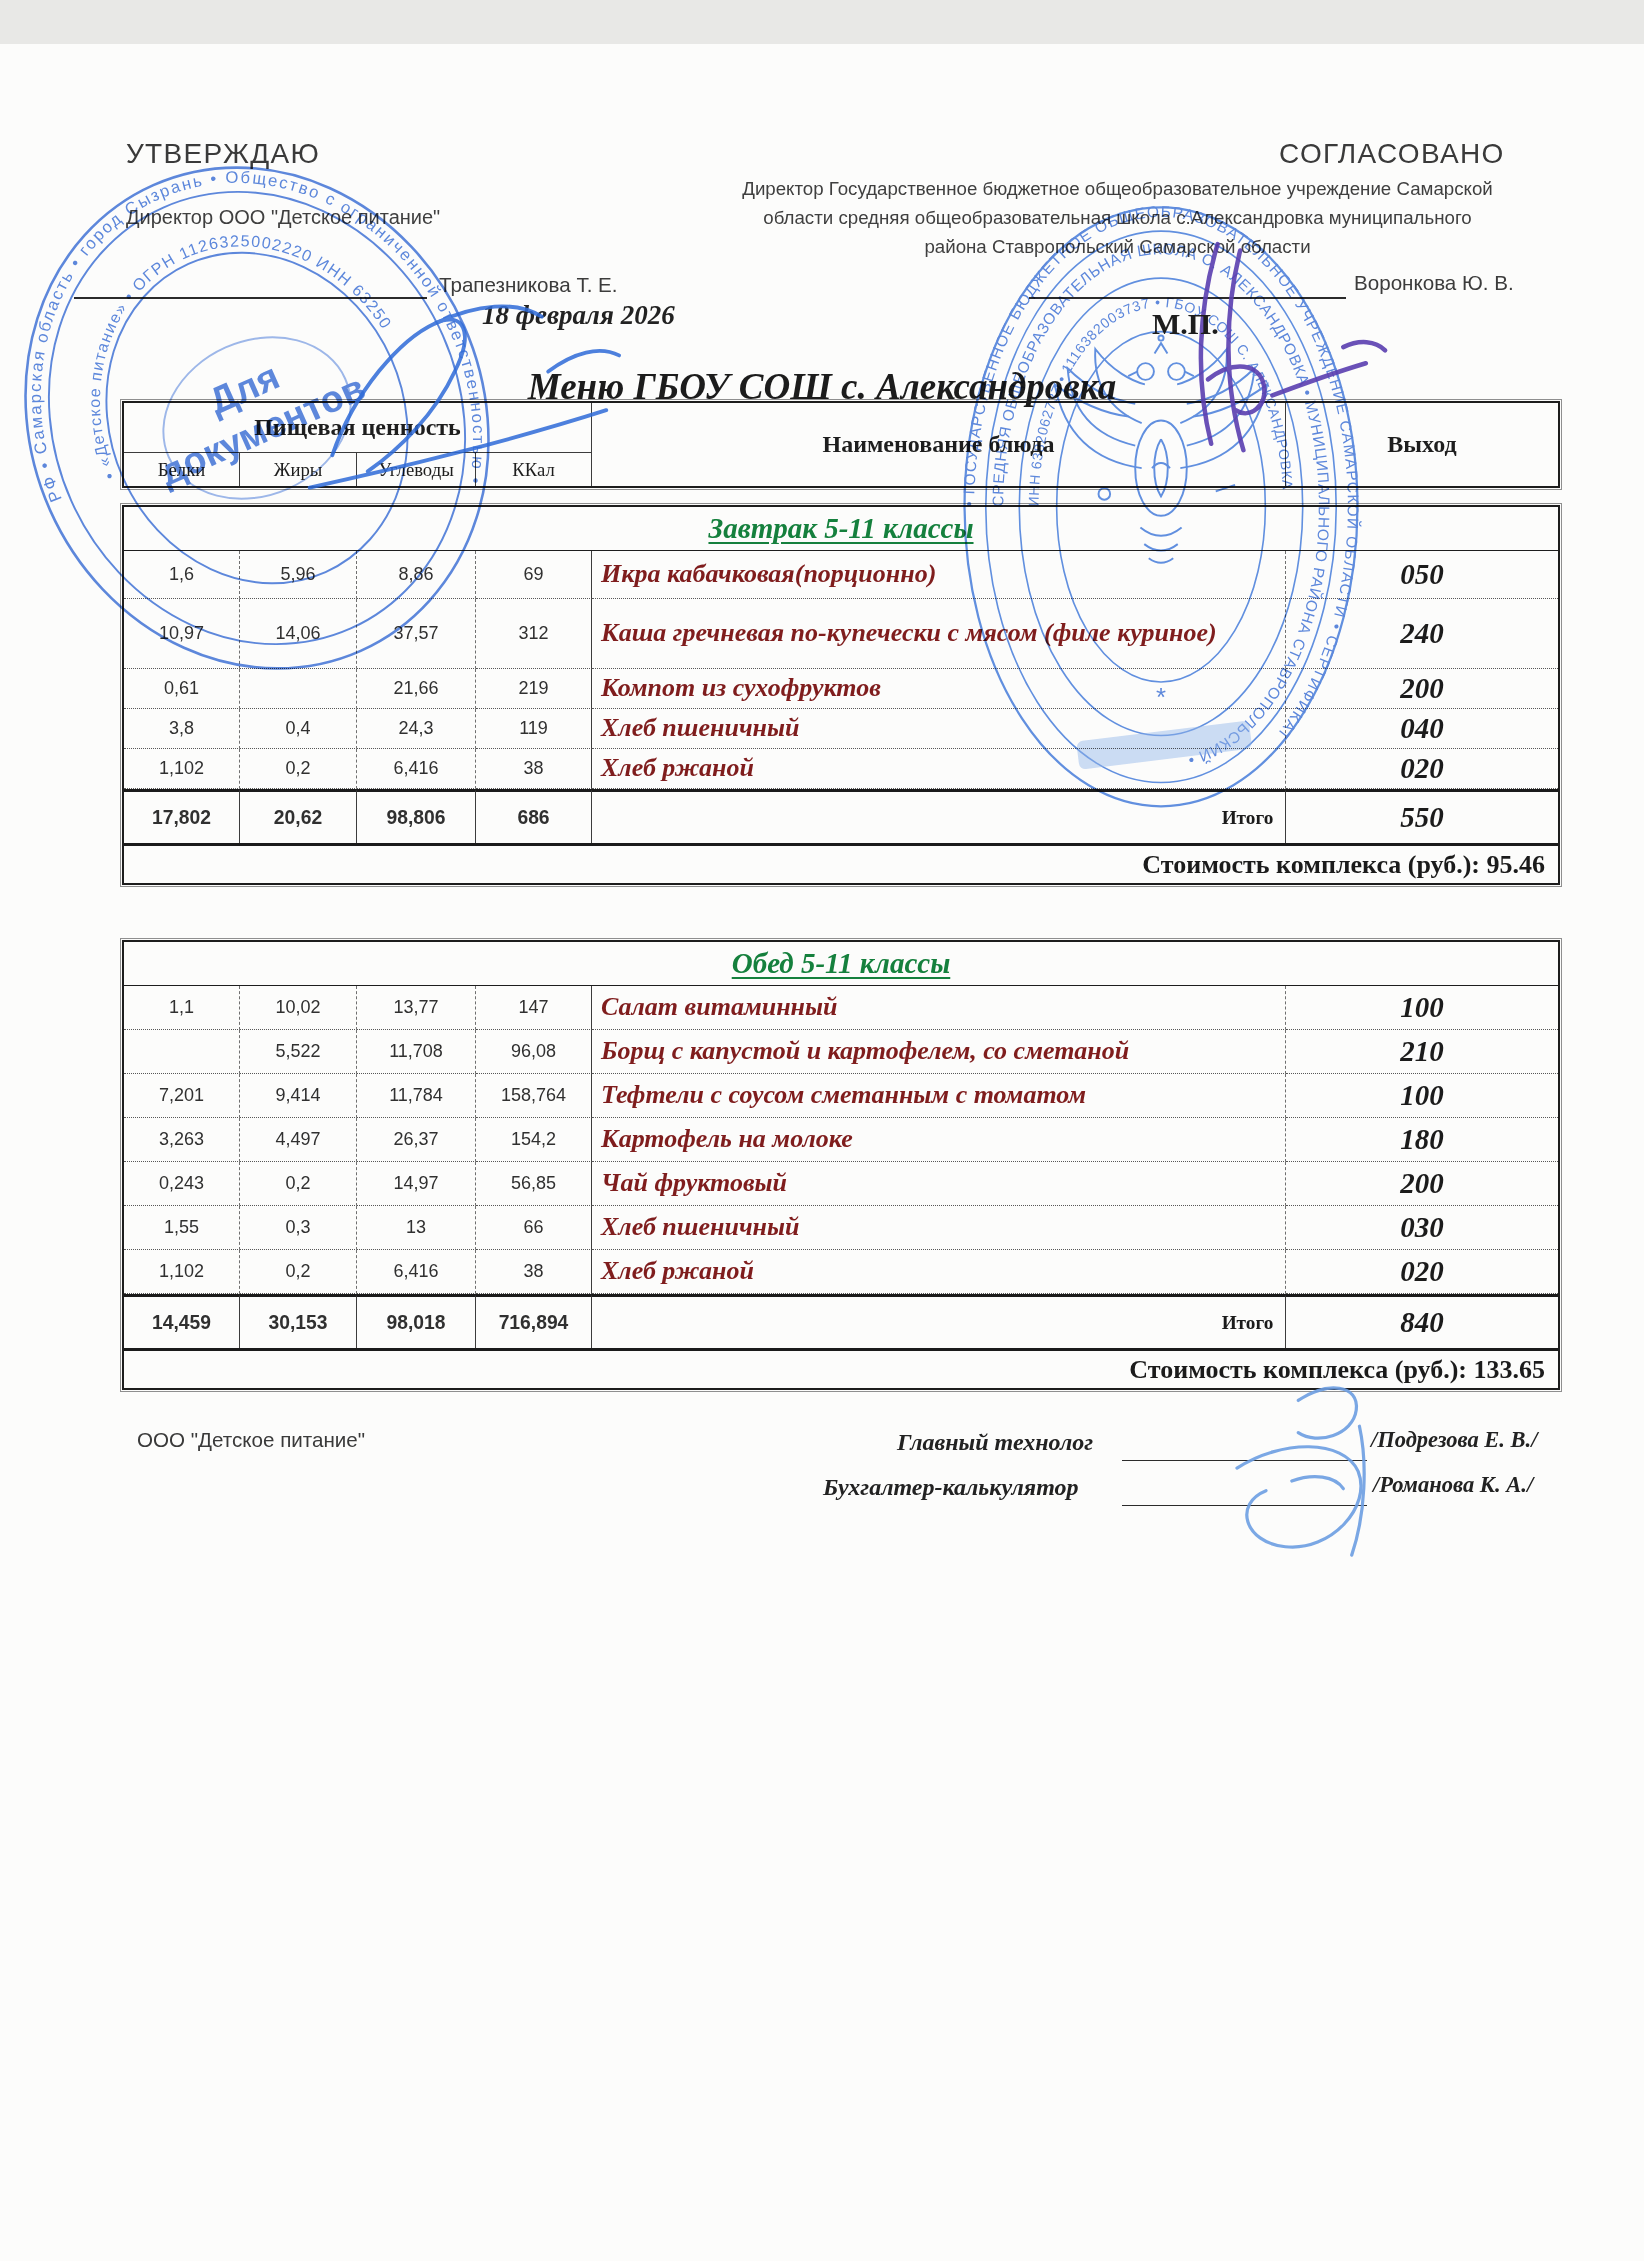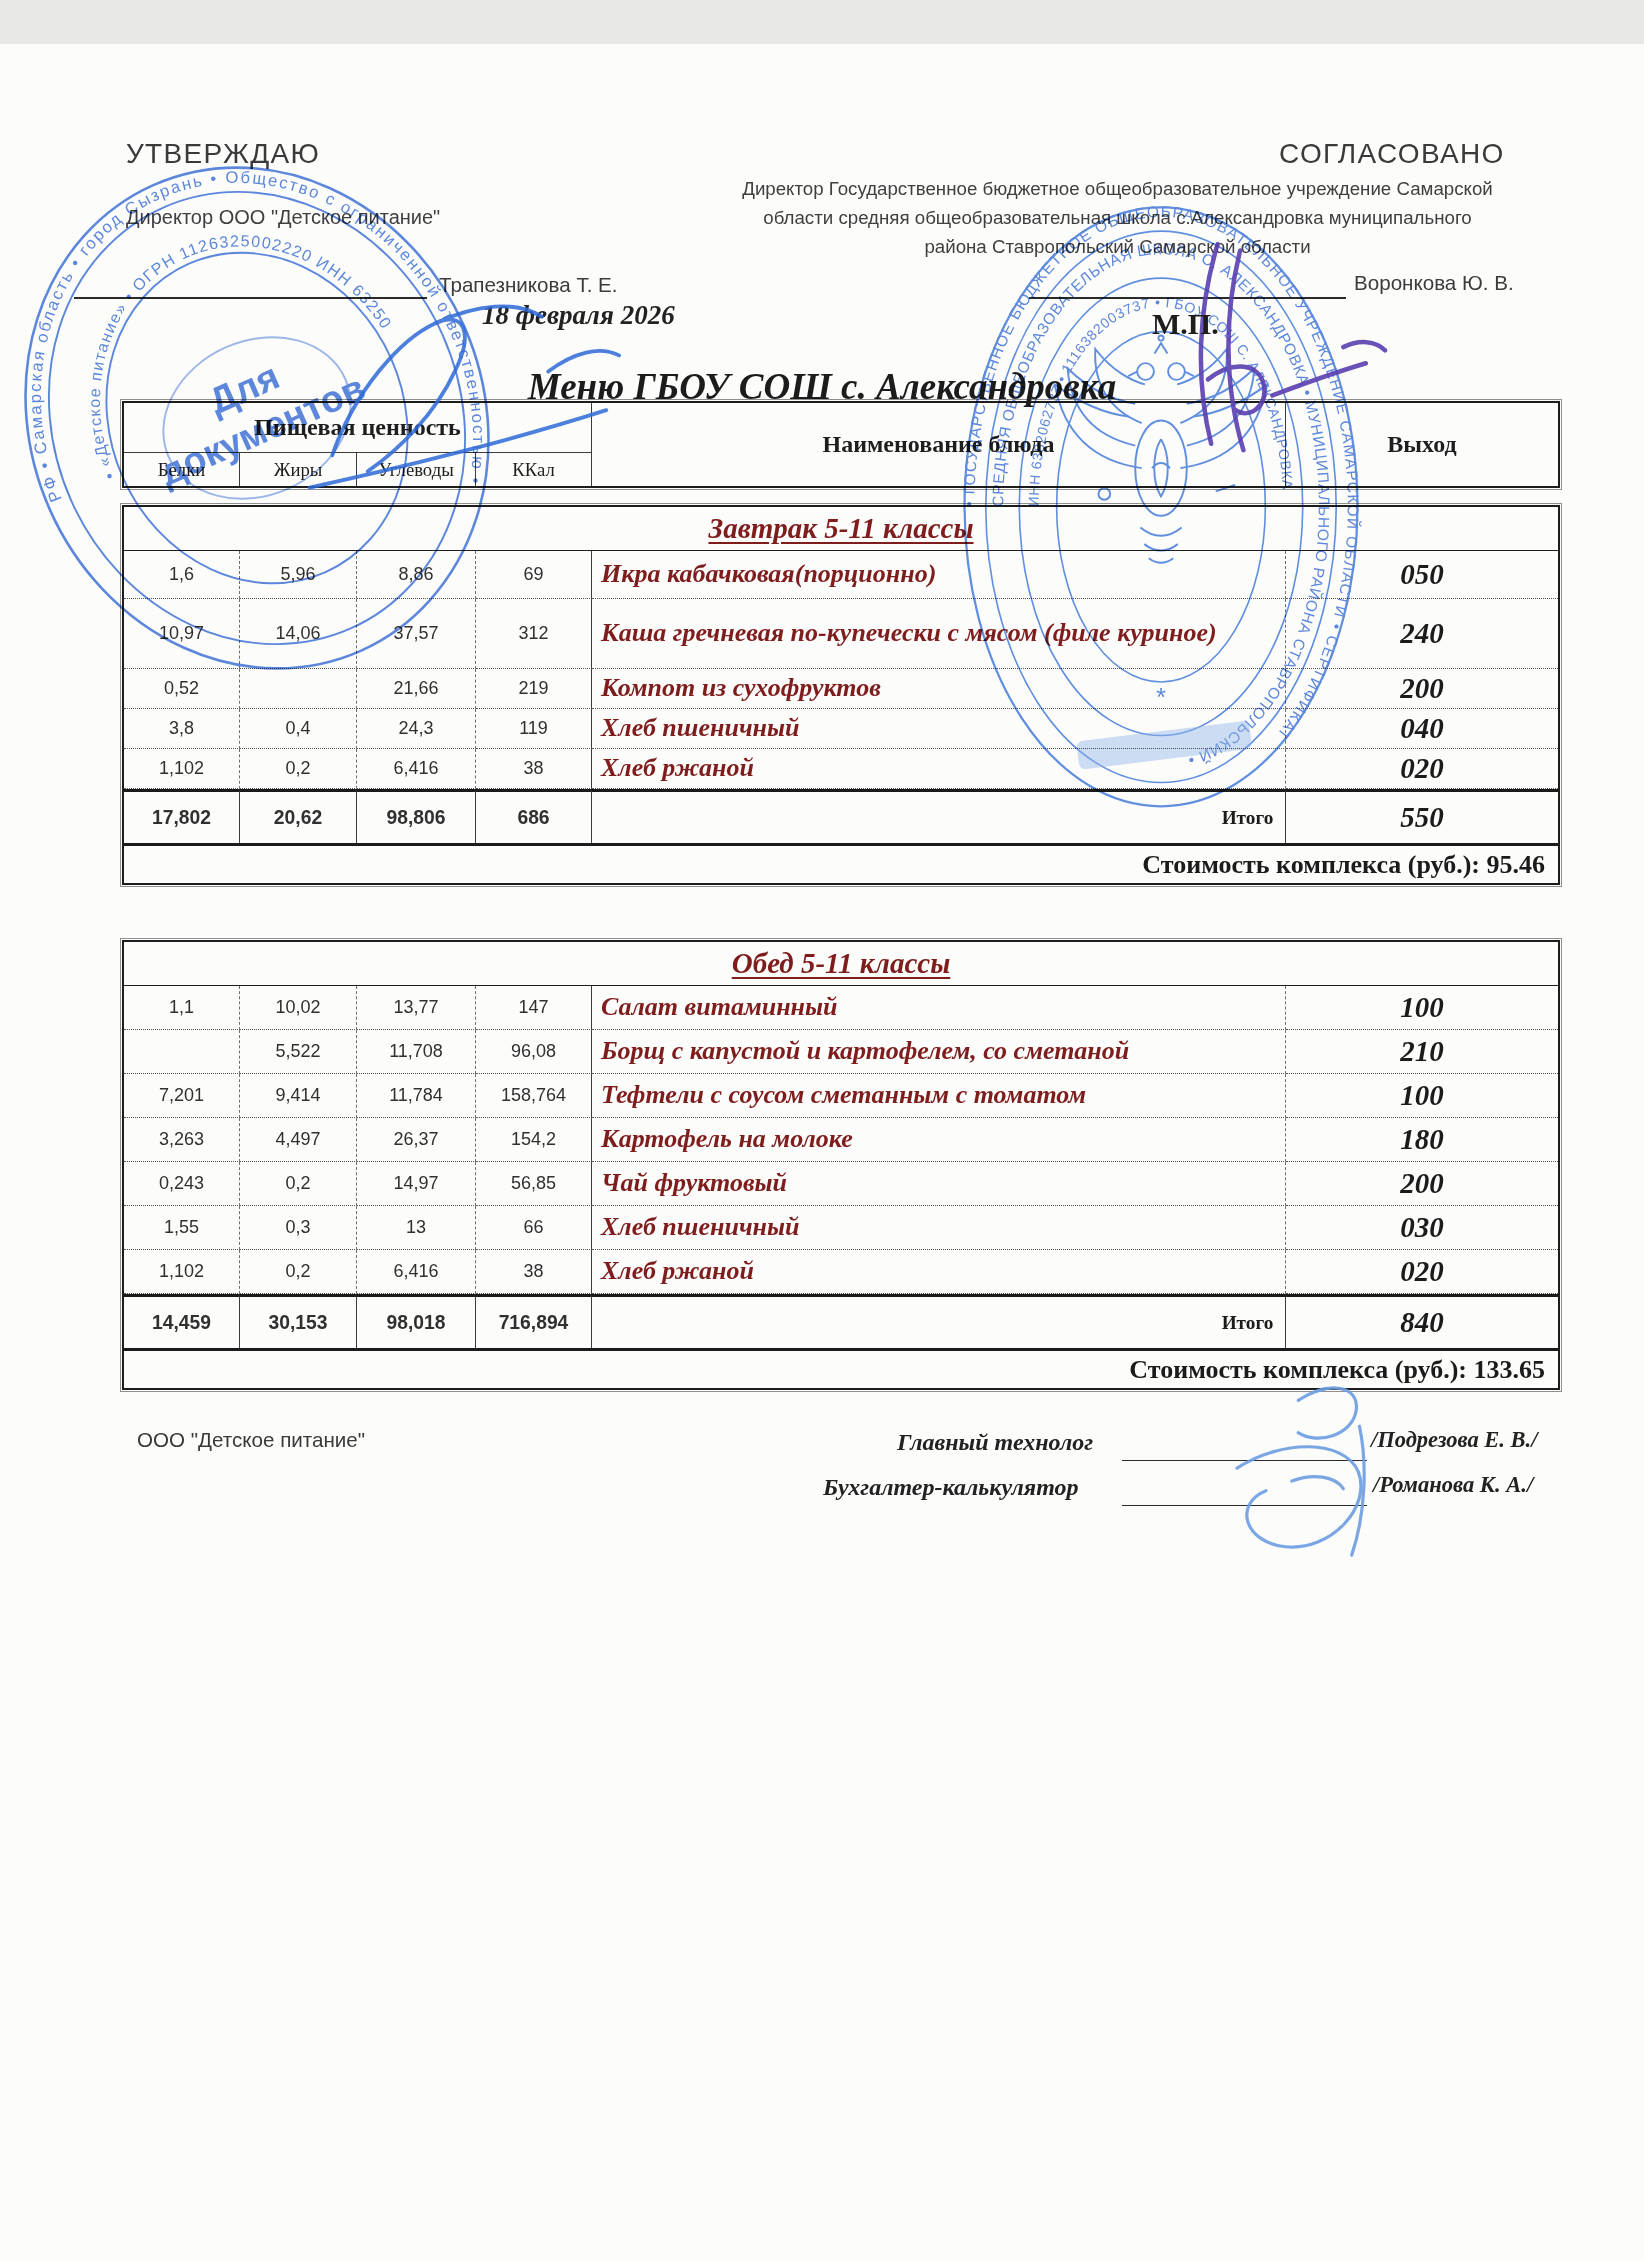--- a/index.html
+++ b/index.html
@@ -34,21 +34,21 @@
   .out{border-right:none;font-family:"Liberation Serif",serif;font-style:italic;font-weight:bold;font-size:29px;color:#1b1b1b;}
   .trow{display:contents;}
   .rw-a>.cell{min-height:48px;} .rw-b>.cell{min-height:70px;} .rw-c>.cell{min-height:40px;}
   .rw-l>.cell{min-height:44px;} .rw-t>.cell{min-height:54px;}
   .rw-t>.cell{border-top:3.2px solid #1b1b1b;border-right:1.3px solid #3c3c3c;border-bottom:none;font-weight:bold;font-size:19.3px;}
   .rw-t>.out{border-right:none;font-size:29px;}
   .tlabel{justify-content:flex-end;font-family:"Liberation Serif",serif;font-weight:bold;font-size:26px;padding-right:11.6px;color:#1b1b1b;}
   .cost{grid-column:1/-1;border-top:3.2px solid #1b1b1b;border-bottom:none;border-right:none;min-height:40px;
         justify-content:flex-end;font-family:"Liberation Serif",serif;font-weight:bold;font-size:26px;color:#1b1b1b;padding-right:13px;}
   .sec-title{border-bottom:1.9px solid #1d1d1d;min-height:43px;display:flex;align-items:center;justify-content:center;}
-  .sec-title span{font-family:"Liberation Serif",serif;font-style:italic;font-weight:bold;font-size:29px;color:#7f1d1d;
+  .sec-title span{font-family:"Liberation Serif",serif;font-style:italic;font-weight:bold;font-size:29px;color:#15803d;
         text-decoration:underline;text-underline-offset:3.9px;text-decoration-thickness:1.9px;}
   
   #hdr{top:357px;}
   #hdr .grid{grid-template-rows:50px 33px;}
   .hc{box-sizing:border-box;display:flex;align-items:center;justify-content:center;border-right:1.3px solid #3c3c3c;
       font-family:"Liberation Serif",serif;color:#1e1e1e;}
   .hc-nut{grid-column:1/5;grid-row:1;border-bottom:1.3px solid #3c3c3c;font-weight:bold;font-size:24px;}
   .hc-sub{grid-row:2;font-size:18.7px;}
   .hc-dish{grid-column:5;grid-row:1/3;font-weight:bold;font-size:24px;}
   .hc-out{grid-column:6;grid-row:1/3;border-right:none;font-weight:bold;font-size:24px;}
@@ -116,21 +116,21 @@
       </div>
       <div class="trow rw-b">
         <div class="cell num">10,97</div>
         <div class="cell num">14,06</div>
         <div class="cell num">37,57</div>
         <div class="cell num c4">312</div>
         <div class="cell dish">Каша гречневая по-купечески с мясом (филе куриное)</div>
         <div class="cell out">240</div>
       </div>
       <div class="trow rw-c">
-        <div class="cell num">0,52</div>
+        <div class="cell num">0,61</div>
         <div class="cell num"></div>
         <div class="cell num">21,66</div>
         <div class="cell num c4">219</div>
         <div class="cell dish">Компот из сухофруктов</div>
         <div class="cell out">200</div>
       </div>
       <div class="trow rw-c">
         <div class="cell num">3,8</div>
         <div class="cell num">0,4</div>
         <div class="cell num">24,3</div>

